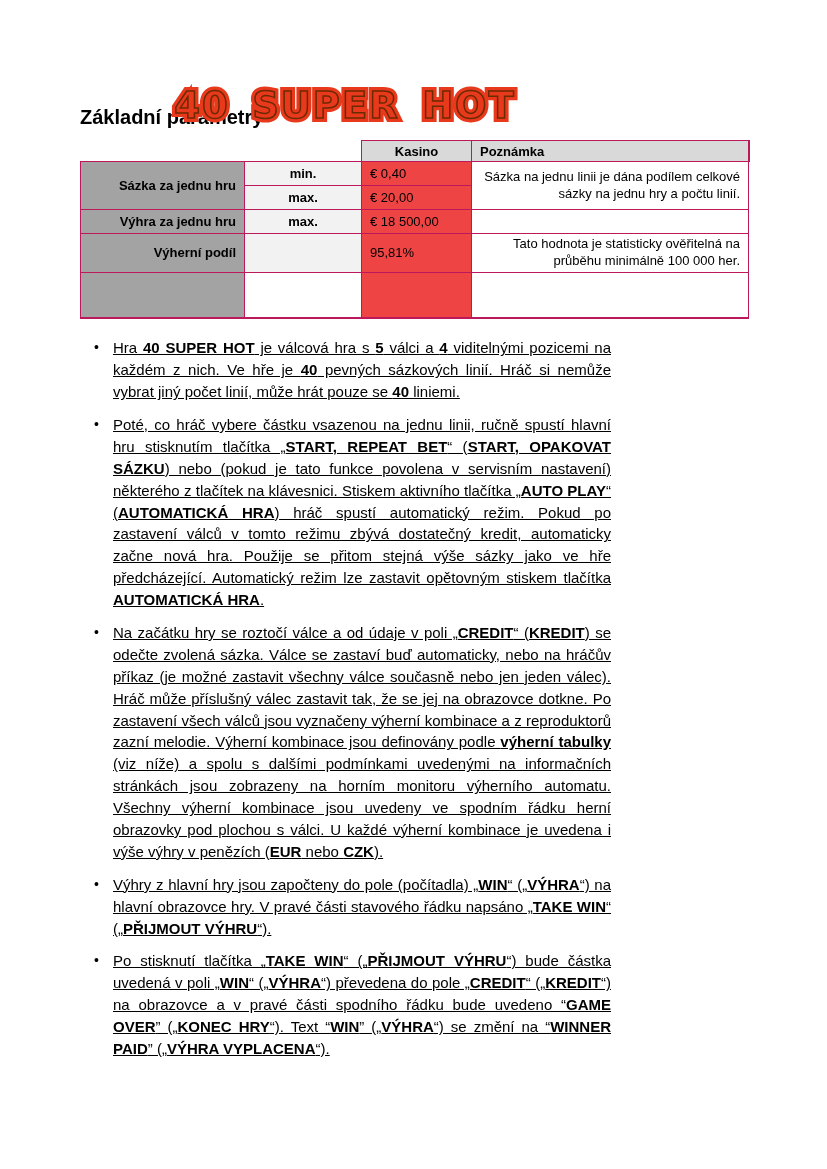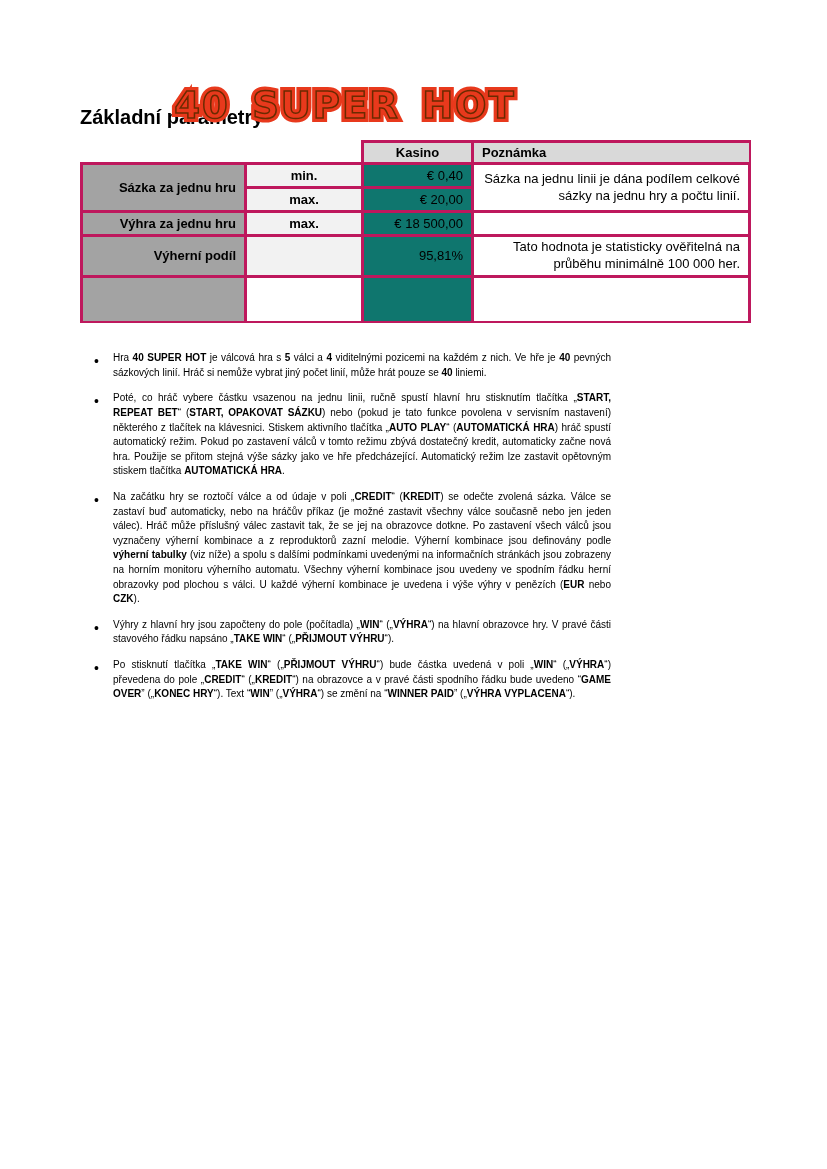--- a/index.html
+++ b/index.html
@@ -63,21 +63,21 @@
     table-layout: fixed;
     width: 668px;
     margin-top: 11px;
     font-size: 13px;
   }
   table.params col.c1 { width: 164px; }
   table.params col.c2 { width: 117px; }
   table.params col.c3 { width: 110px; }
   table.params col.c4 { width: 277px; }
   table.params td, table.params th {
-    border: 3px solid #be185d;
+    border: 1px solid #be185d;
     padding: 2px 8px;
     vertical-align: middle;
     overflow: hidden;
   }
   td.ghost { border: none !important; background: #fff; }
   th.colhead {
     background: #d9d9d9;
     font-weight: bold;
     border-top-width: 2px;
   }
@@ -87,36 +87,37 @@
     background: #a3a3a3;
     font-weight: bold;
     text-align: right;
     border-left-width: 2px;
   }
   td.sub {
     background: #f2f2f2;
     font-weight: bold;
     text-align: center;
   }
-  td.val { text-align: right; background: #0f766e; }
+  td.val { background: #ef4444; }
   td.note { text-align: right; background: #fff; line-height: 1.3; border-right-width: 2px; }
   tr.r-head { height: 21px; }
   tr.r-min  { height: 24px; }
   tr.r-max  { height: 24px; }
   tr.r-win  { height: 24px; }
   tr.r-rtp  { height: 37px; }
   tr.r-empty{ height: 46px; }
   tr.r-empty td { border-bottom-width: 2px; }
 
   
   ul.bullets {
     list-style: none;
-    margin-top: 28px;
-    font-size: 10px;
+    margin-top: 18px;
+    font-size: 15px;
     line-height: 1.46;
+    text-decoration: underline;
   }
   ul.bullets li {
     position: relative;
     padding-left: 33px;
     text-align: justify;
     margin-bottom: 11px;
   }
   ul.bullets li::before {
     content: "\2022";
     position: absolute;

